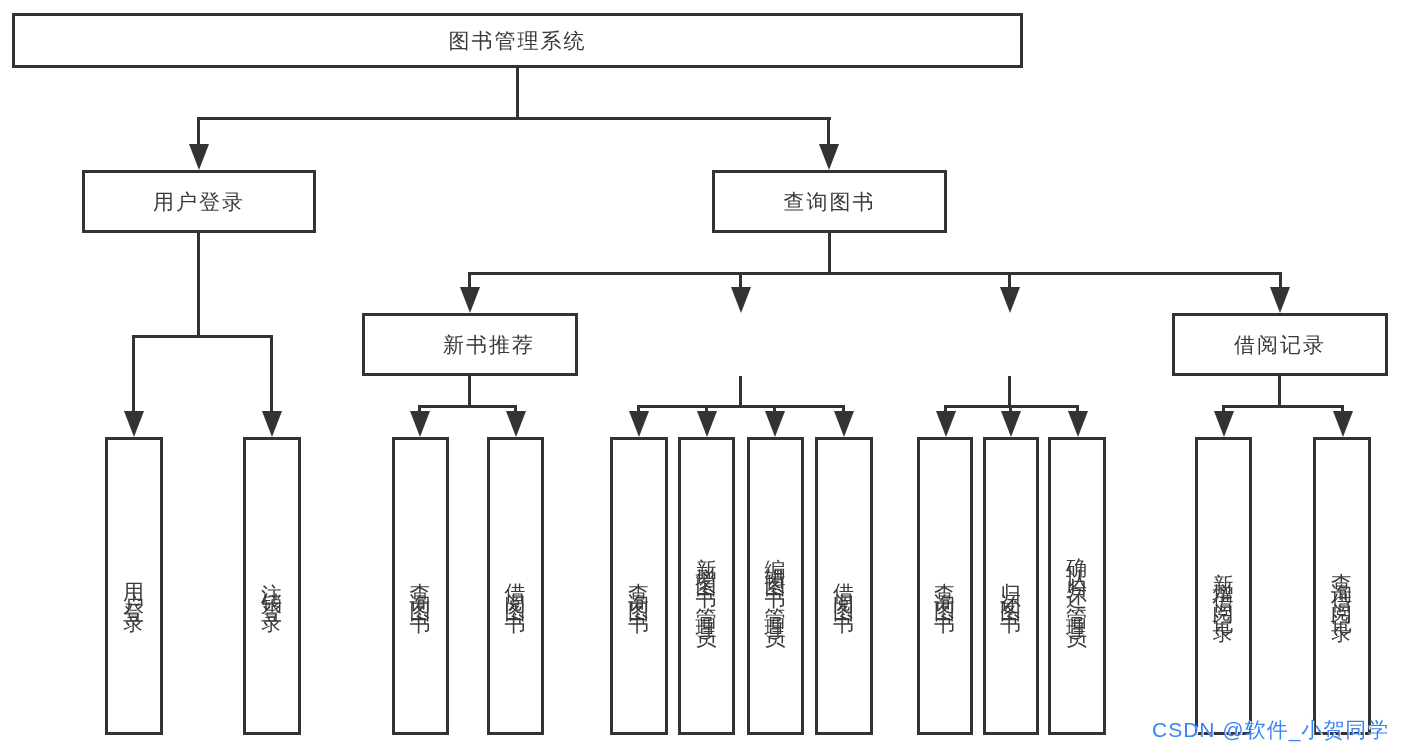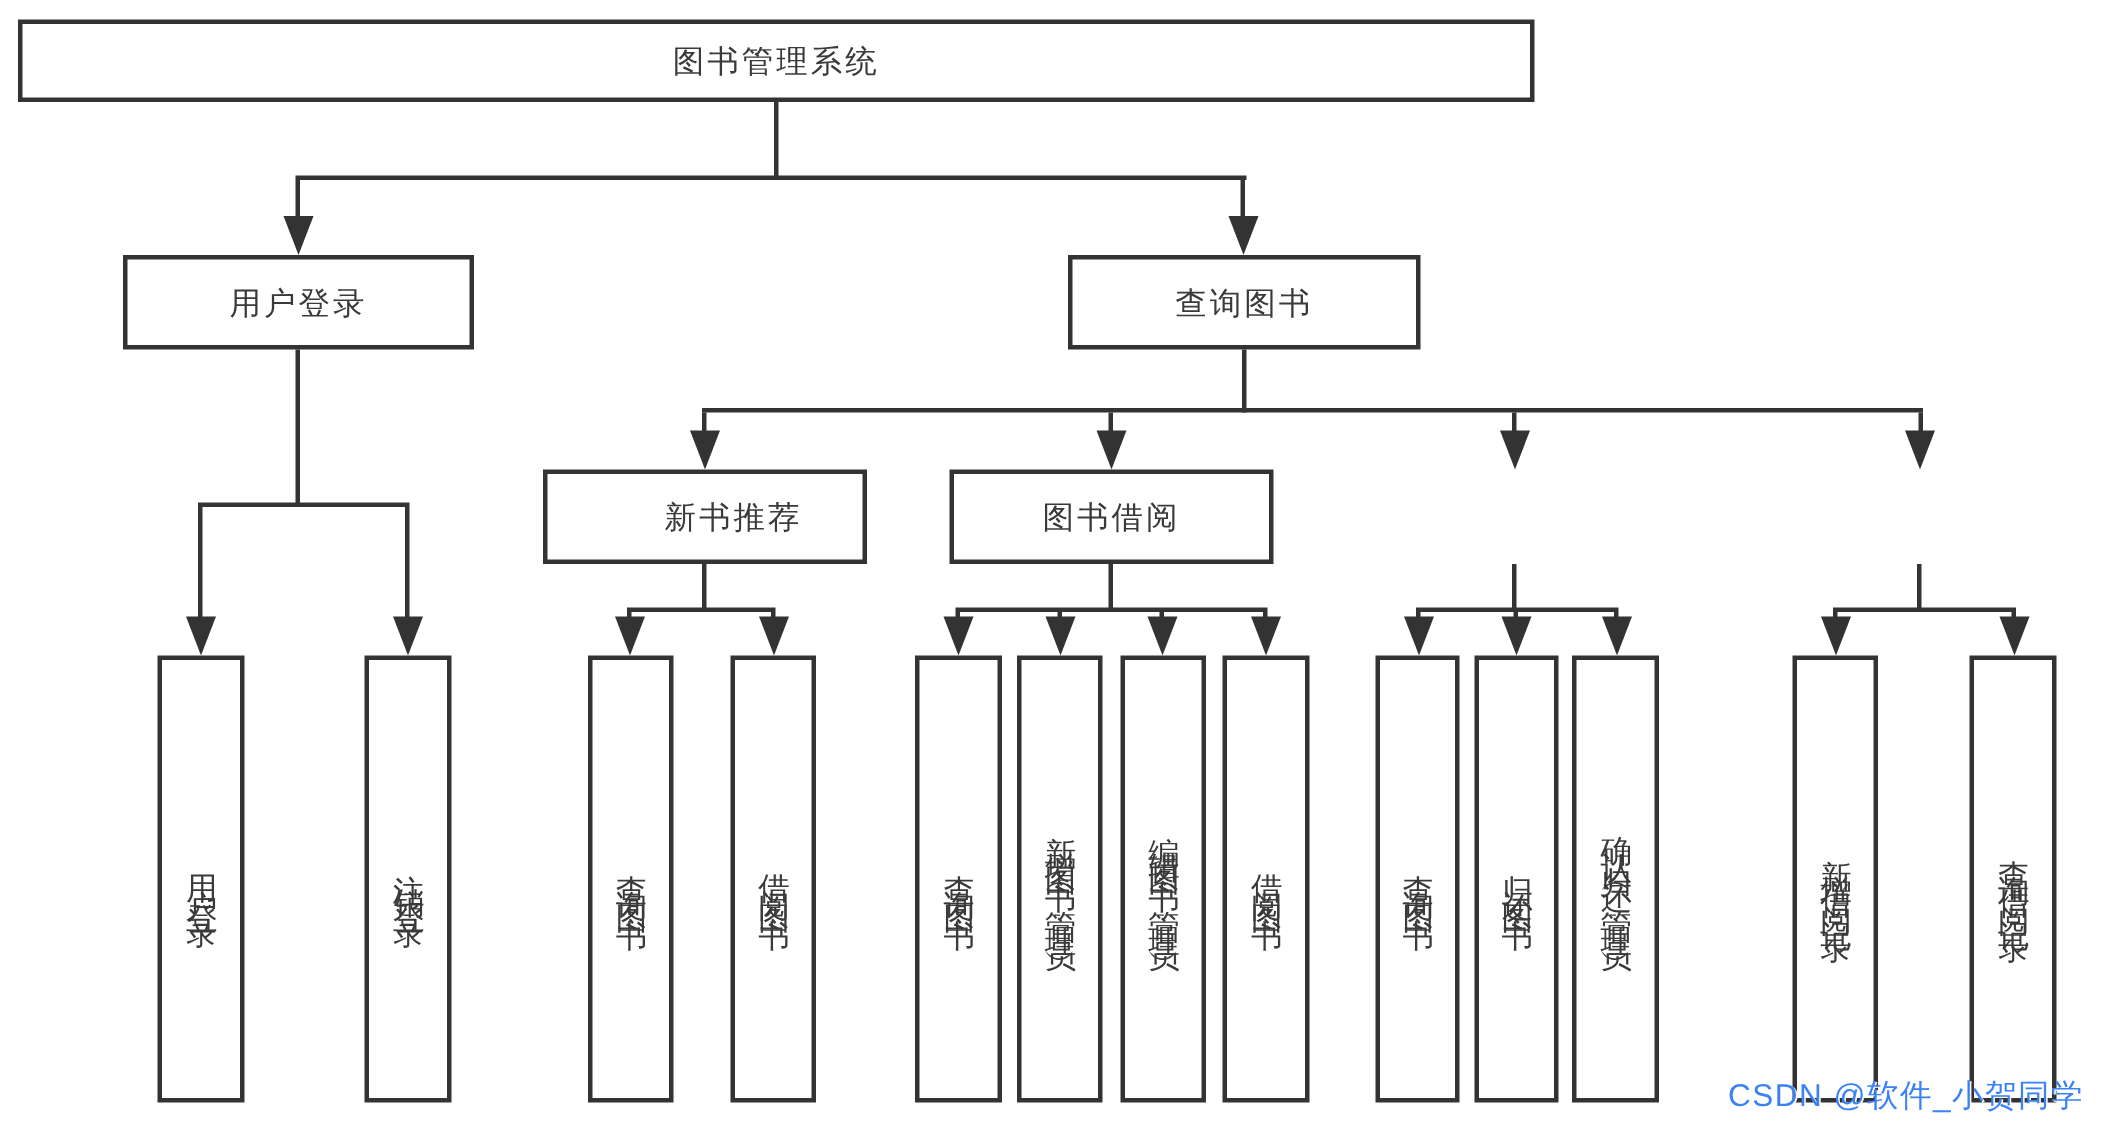--- a/index.html
+++ b/index.html
@@ -71,22 +71,22 @@
   <div class="vline" style="left:739px;top:275px;width:3px;height:16px;"></div>
   <div class="arrow" style="left:731px;top:287px;"></div>
   <div class="vline" style="left:1008px;top:275px;width:3px;height:16px;"></div>
   <div class="arrow" style="left:1000px;top:287px;"></div>
   <div class="vline" style="left:1279px;top:275px;width:3px;height:16px;"></div>
   <div class="arrow" style="left:1270px;top:287px;"></div>
 
   <div class="box" style="left:362px;top:313px;width:216px;height:63px;padding-left:38px;">
     <span>新书推荐</span>
   </div>
-  <div class="box" style="left:633px;top:313px;width:216px;height:63px;">
-    <span>图书借阅</span>
+  <div class="box" style="left:1172px;top:313px;width:216px;height:63px;">
+    <span>借阅记录</span>
   </div>
 
   <div class="vline" style="left:468px;top:376px;width:3px;height:32px;"></div>
   <div class="hline" style="left:418px;top:405px;width:99px;height:3px;"></div>
   <div class="vline" style="left:418px;top:408px;width:3px;height:6px;"></div>
   <div class="arrow" style="left:410px;top:411px;"></div>
   <div class="vline" style="left:514px;top:408px;width:3px;height:6px;"></div>
   <div class="arrow" style="left:506px;top:411px;"></div>
 
   <div class="vline" style="left:739px;top:376px;width:3px;height:32px;"></div>

